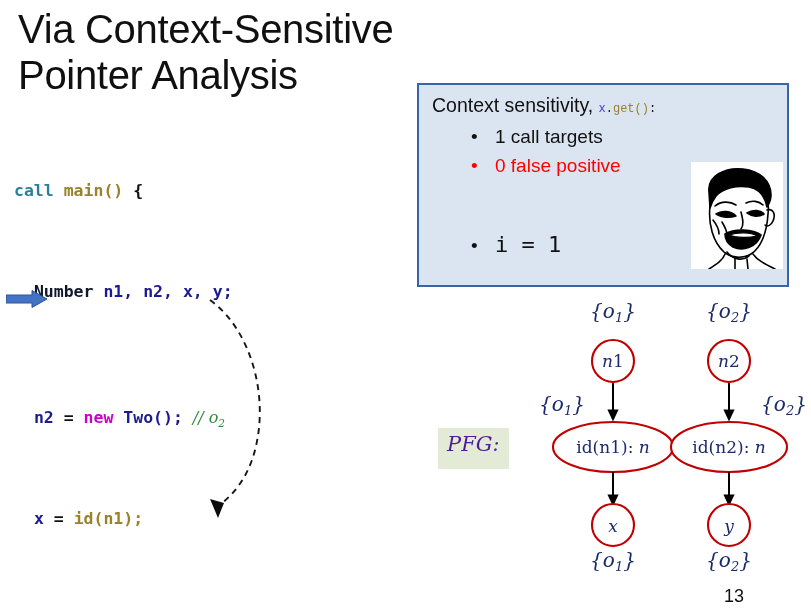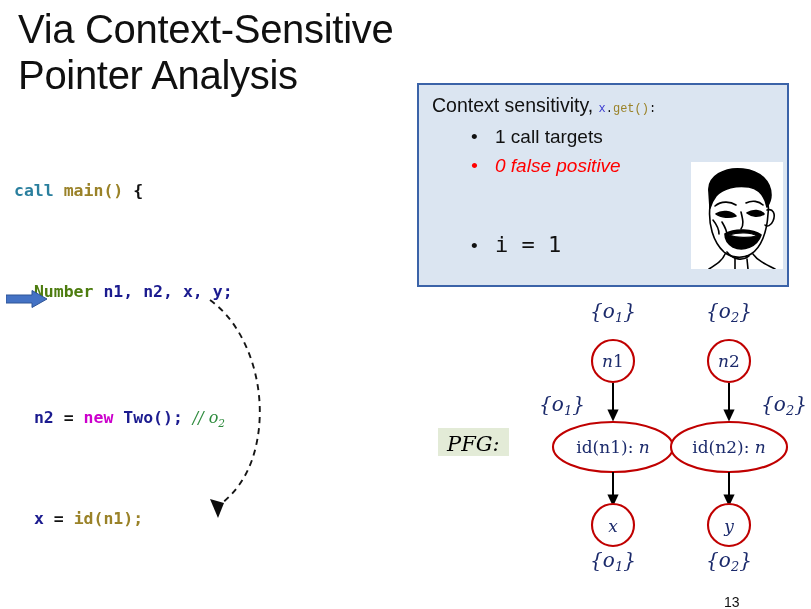--- a/index.html
+++ b/index.html
@@ -26,21 +26,21 @@
   #code{
     position:absolute;left:14px;top:127px;
     font-family:"DejaVu Sans Mono","Liberation Mono",monospace;
     font-size:16.5px;line-height:25.3px;
     font-weight:bold;
     white-space:pre;
     color:#1b1b8f;
   }
   #code .line{height:25.3px;white-space:pre;}
   .kw       {color:#1a13e8;}      
-  .type     {color:#4d7c0f;}
+  .type     {color:#0f172a;}
   .var      {color:#1b1b8f;}      
   .meth     {color:#9a8228;}      
   .cls      {color:#1b1b8f;}
   .punc     {color:#111111;}
   .cmt      {color:#2e8b3d;font-family:"DejaVu Serif","Liberation Serif",serif;font-style:italic;font-weight:normal;font-size:16px;}
   .cmt sub  {font-size:10.5px;}
 
   
   #code-arrow{
     position:absolute;left:6px;top:290px;width:42px;height:18px;
@@ -65,61 +65,61 @@
     font-size:12px;font-weight:normal;
   }
   #infobox .hdr .mono .v{color:#3b3bd0;}
   #infobox .hdr .mono .g{color:#9a8228;}
   #infobox .hdr .mono .p{color:#111;}
   .bullet-row{
     position:absolute;left:16px;
     font-size:19px;color:#111;white-space:pre;margin-left:36px;
   }
   .bullet-row .dot{display:inline-block;width:24px;}
-  .red{color:#ff0000;font-style:italic;}
+  .red{color:#ff0000;}
   #ib-b1{top:41px;}
   #ib-b2{top:70px;}
   #ib-cp{top:118px;left:16px;position:absolute;font-size:19px;color:#111;}
   #ib-b3{top:147px;}
   #ib-b3 .mono{
     font-family:"DejaVu Sans Mono","Liberation Mono",monospace;
     font-size:22px;
   }
   
   #meme{
     position:absolute;left:272px;top:77px;width:92px;height:107px;
     background:#ffffff;
   }
 
   
   #pfg-label{
     position:absolute;left:438px;top:428px;
-    background:#e3ebd7;padding:4px 9px 0 9px;
+    background:#e3ebd7;padding:4px 9px 13px 9px;
     font-family:"DejaVu Serif","Liberation Serif",serif;
-    font-style:italic;font-size:21px;color:#000000;
+    font-style:italic;font-size:21px;color:#4c1d95;
   }
   #pfg-svg{position:absolute;left:500px;top:295px;width:311px;height:290px;}
   .pfgset{
     font-family:"DejaVu Serif","Liberation Serif",serif;
     font-style:italic;font-size:20px;fill:#1b2a6b;
   }
   .pfgset tspan.sub{font-size:13px;}
   .nodetext{
     font-family:"DejaVu Serif","Liberation Serif",serif;
     font-size:17px;fill:#1b2a6b;
   }
   .nodetext .it{font-style:italic;}
   .ellipse-node{fill:#ffffff;stroke:#c00000;stroke-width:2.1px;}
   .circ-node{fill:#ffffff;stroke:#c00000;stroke-width:2.1px;}
   .edge{stroke:#000000;stroke-width:2px;fill:none;}
 
   
   #pageno{
     position:absolute;left:724px;top:586px;
-    font-size:14px;color:#111;font-family:"Liberation Sans",sans-serif;margin-top:8px;
+    font-size:18px;color:#111;font-family:"Liberation Sans",sans-serif;
   }
 </style>
 </head>
 <body>
 
 <div id="slide">
 
   <div id="title">
     <span>Via Context-Sensitive</span>
     <span class="l2">Pointer Analysis</span>

